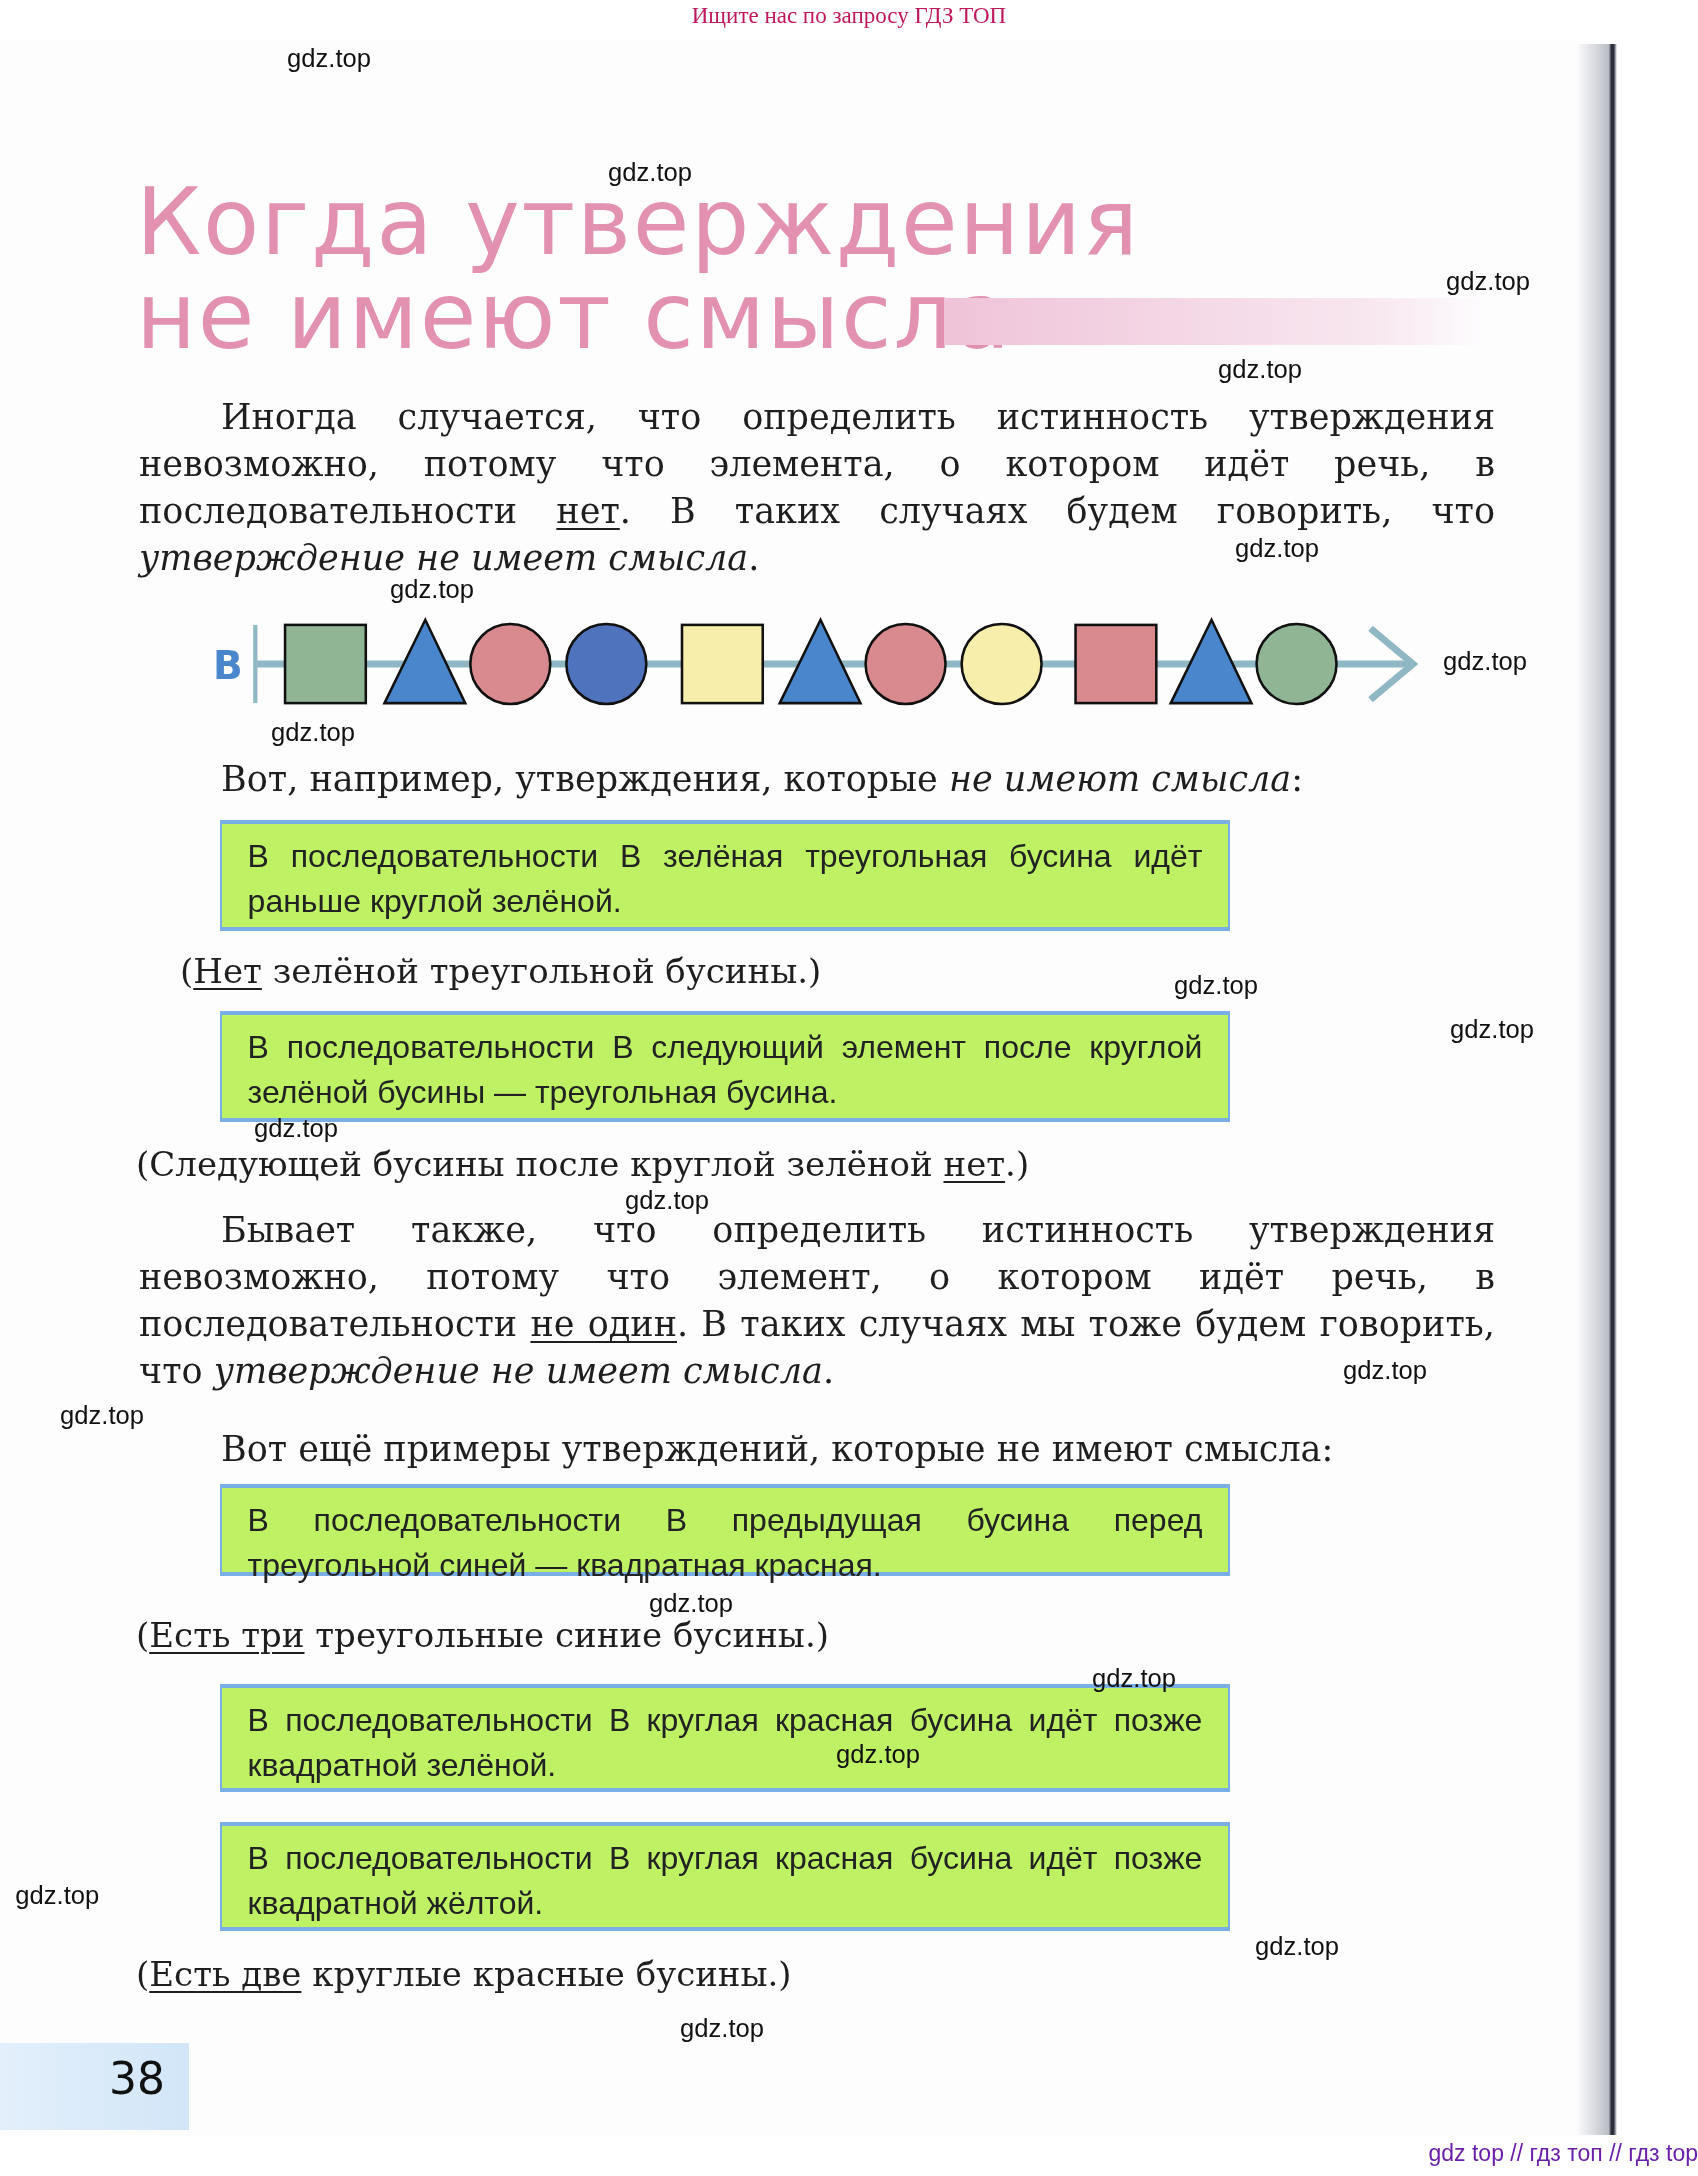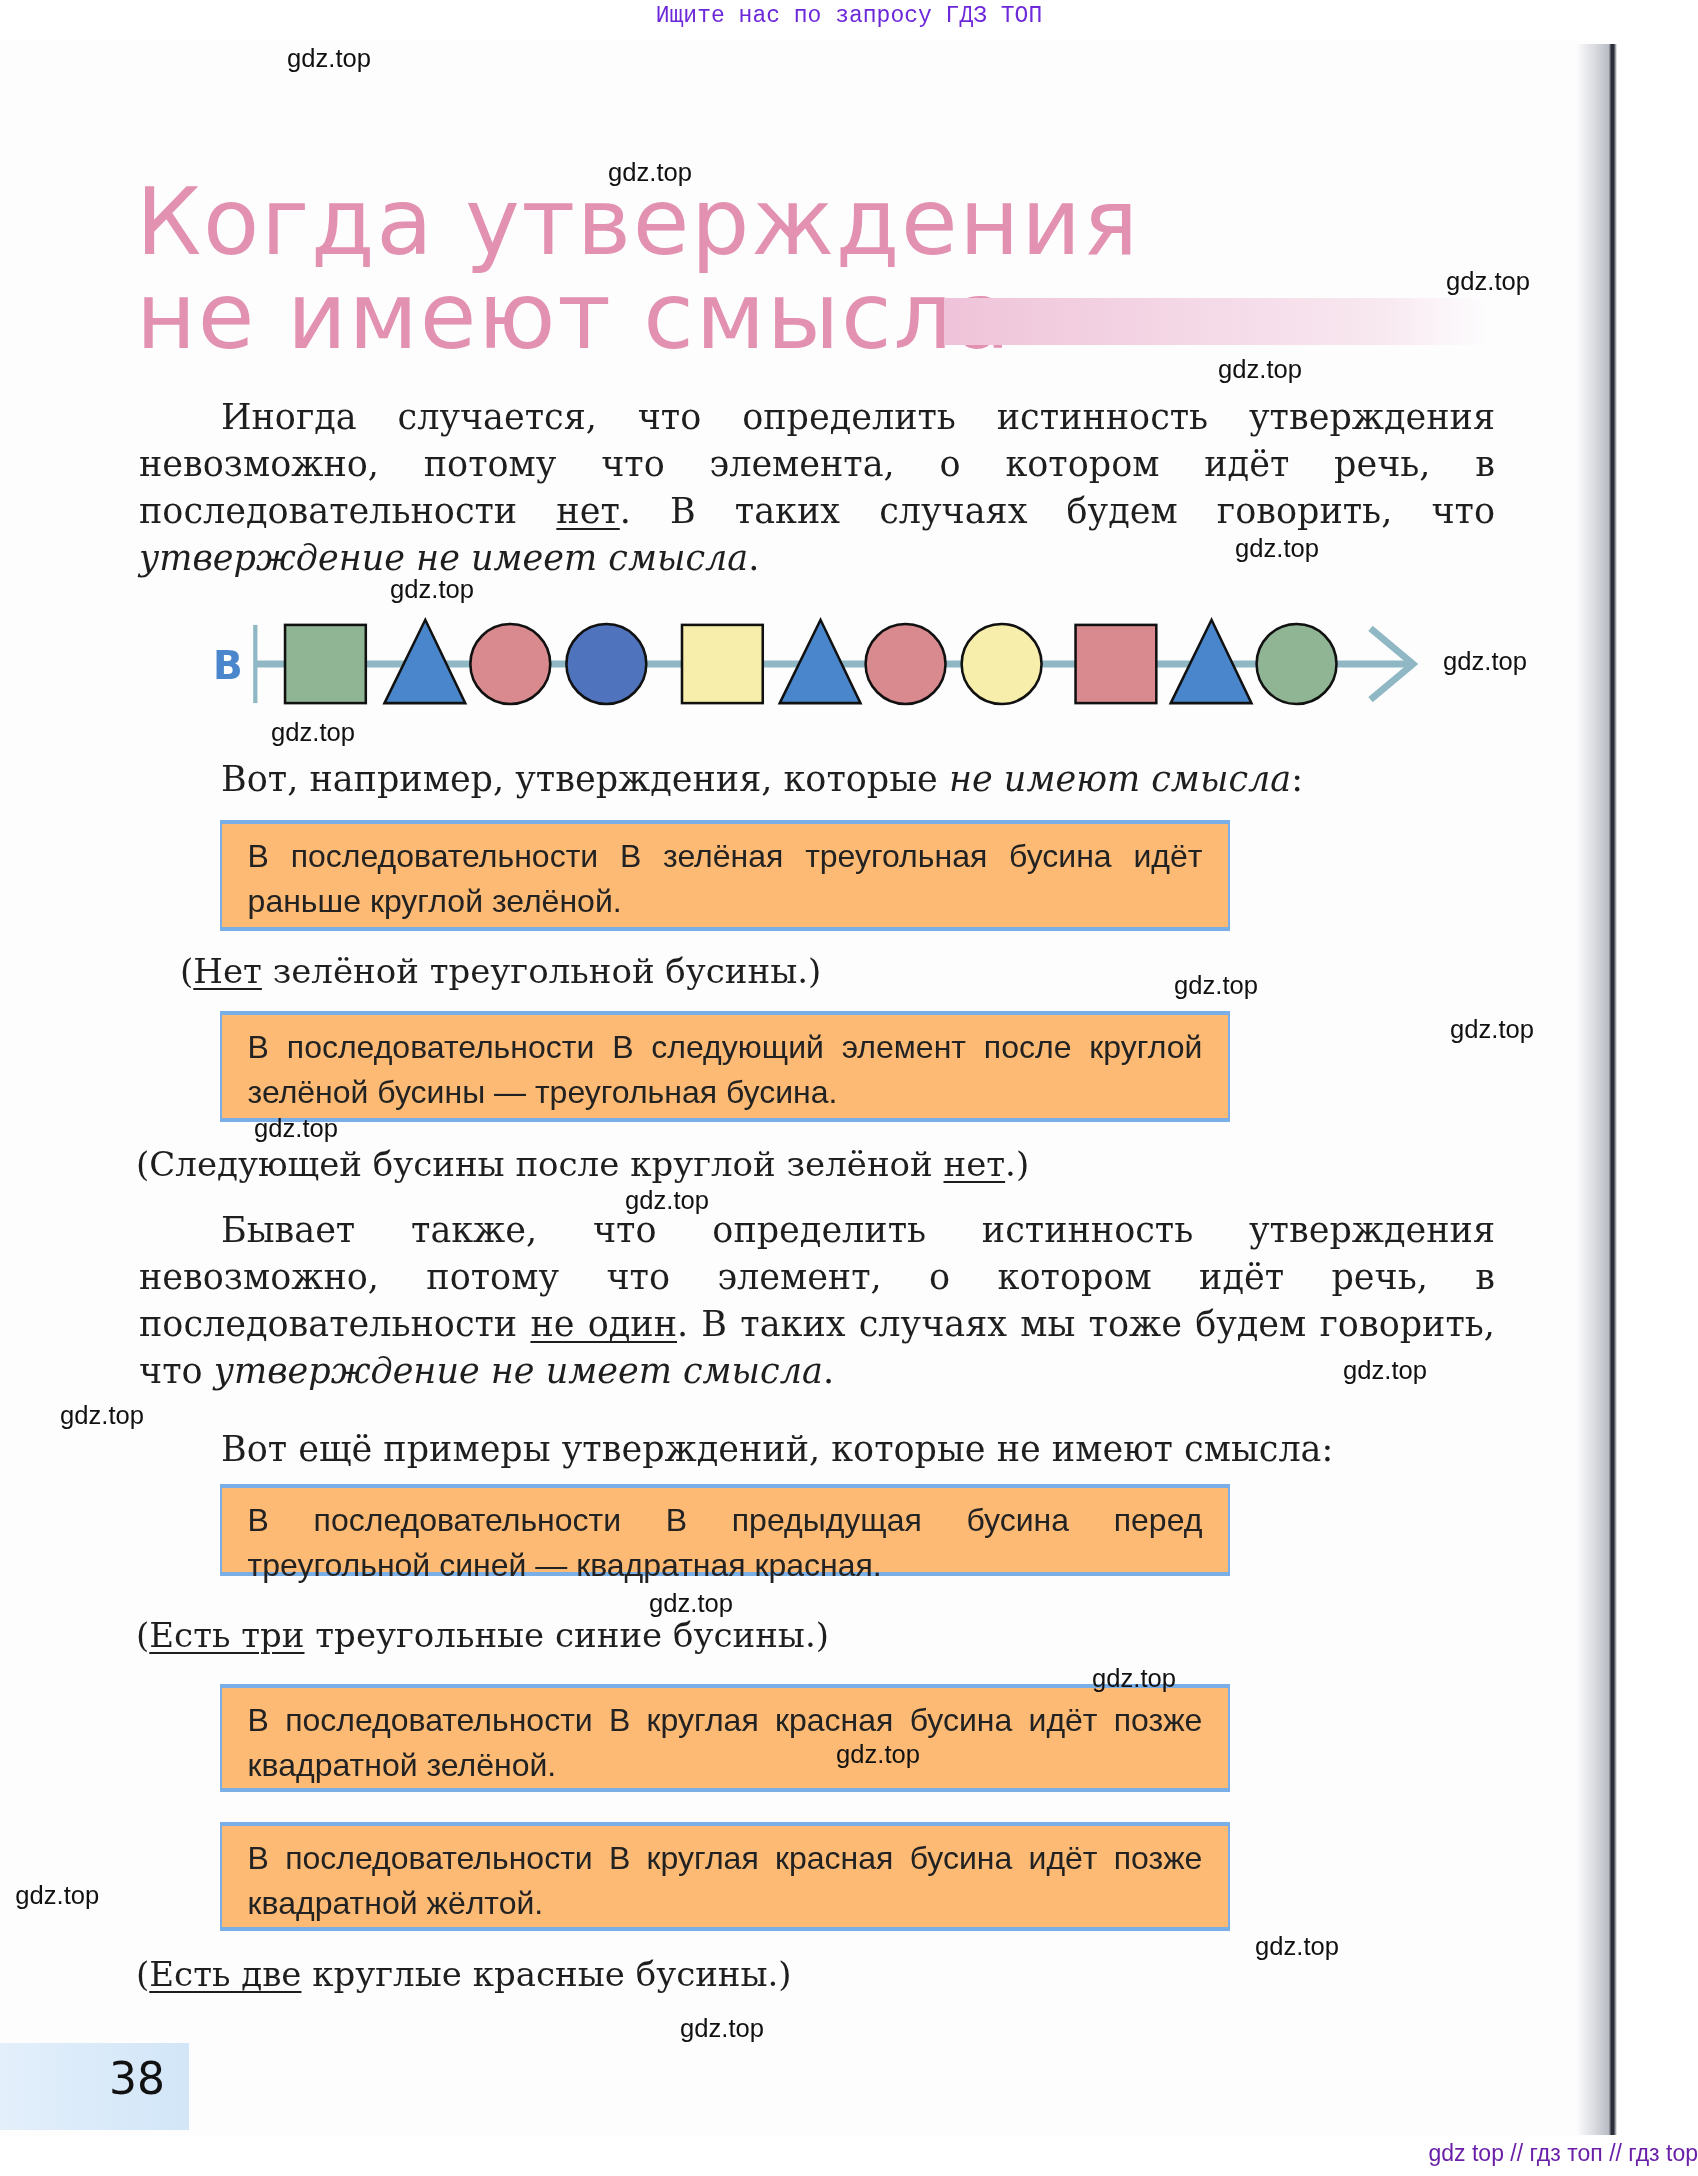--- a/index.html
+++ b/index.html
@@ -1,27 +1,27 @@
 <!DOCTYPE html>
 <html style="font-size:13.6px"><head>
 <meta charset="utf-8">
 <style>
   html,body{margin:0;padding:0;}
   body{width:1698px;height:2176px;position:relative;background:#ffffff;overflow:hidden;font-family:"DejaVu Serif",serif;color:#1e1e1e;}
   .abs{position:absolute;}
-  .top-banner{left:0;top:3.4px;width:1698px;text-align:center;color:#6d28d9;font-family:Liberation Mono, monospace;font-size:23px;}
+  .top-banner{left:0;top:3.4px;width:1698px;text-align:center;color:#be185d;font-family:Liberation Serif, serif;font-size:23px;}
   .page{left:0;top:41px;width:1610px;height:2095px;background:#fdfdfe;}
   .spine{left:1576px;top:44px;width:41px;height:2091px;background:linear-gradient(to right,#fdfdfe 0%,#d9dbe0 45%,#b9bcc4 80%,#2b2f3a 86%,#2b2f3a 92%,#ffffff 100%);}
   .wm{font-family:"Liberation Sans",sans-serif;font-size:25.6px;color:#111;}
   .title{left:136px;font-family:"DejaVu Sans",sans-serif;font-weight:normal;color:#e291b0;font-size:92px;letter-spacing:1.7px;line-height:1;}
   .title-bar{left:944px;top:298px;width:545px;height:47px;background:linear-gradient(to right,#efc3d9,#f8e8f0 80%,#fdfdfe);}
   .para{left:139px;width:1356px;font-size:35px;line-height:47px;text-align:justify;}
   .para .indent{display:inline-block;width:82px;}
   u{text-decoration:underline;text-decoration-thickness:1.7px;text-underline-offset:5.1px;}
-  .box{left:220px;width:1010px;border:2.6px solid #7aaee6;border-top-width:4.3px;border-bottom-width:4.3px;background:#fdba74;box-sizing:border-box;padding:10.2px 25.6px;font-family:"Liberation Sans",sans-serif;font-size:32px;line-height:45px;text-align:justify;color:#222;}
+  .box{left:220px;width:1010px;border:2.6px solid #7aaee6;border-top-width:4.3px;border-bottom-width:4.3px;background:#bef264;box-sizing:border-box;padding:10.2px 25.6px;font-family:"Liberation Sans",sans-serif;font-size:32px;line-height:45px;text-align:justify;color:#222;}
   .note{left:136px;font-size:34px;line-height:47px;}
   .page-num-box{left:0;top:2043px;width:189px;height:87px;background:linear-gradient(to right,#e3effb,#d2e6f8);}
   .page-num{left:109px;top:2053px;font-family:"DejaVu Sans",sans-serif;font-weight:normal;font-size:44px;color:#111;}
   .bottom-banner{left:0;top:2140px;width:1698px;text-align:right;color:#6a1fa8;font-family:"Liberation Sans",sans-serif;font-size:23px;}
 </style>
 </head>
 <body>
 
 <div class="abs top-banner">Ищите нас по запросу ГДЗ ТОП</div>
 

